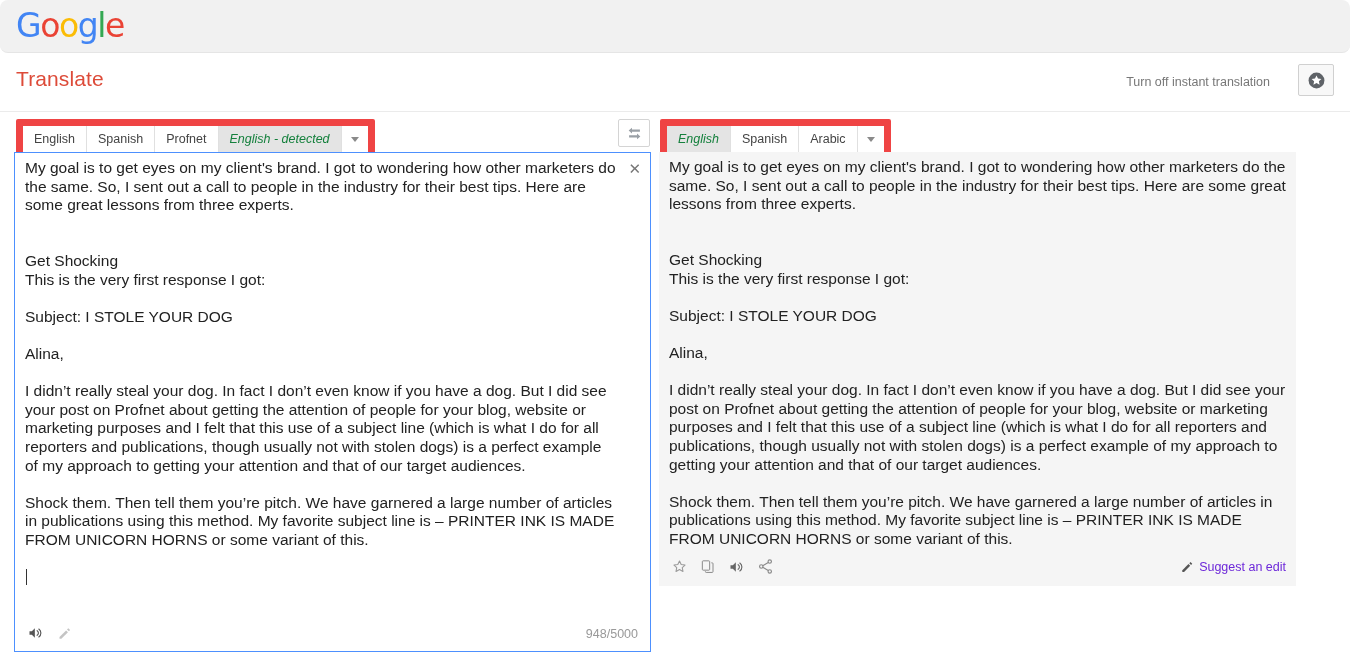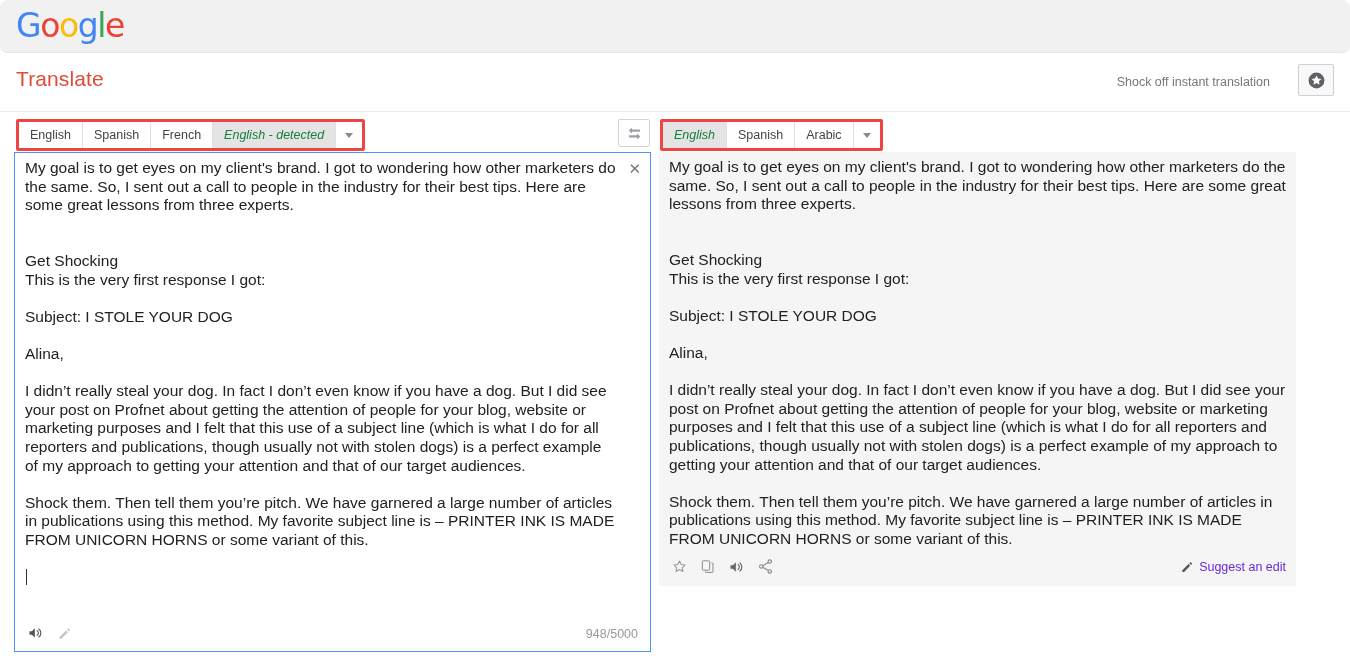--- a/index.html
+++ b/index.html
@@ -79,21 +79,21 @@
   
   .langbar {
     position: relative;
     height: 40px;
     background: #fff;
   }
   .btngroup {
     position: absolute;
     top: 7px;
     display: flex;
-    border: 3px solid #ef4444;
+    border: 7px solid #ef4444;
     border-radius: 2px;
     overflow: hidden;
     background: #fff;
     height: 26px;
   }
   .btngroup.left { left: 16px; }
   .btngroup.right { left: 660px; }
   .lang-tab {
     padding: 0 11px;
     height: 26px;
@@ -266,35 +266,35 @@
 <body>
 
 <div class="gbar">
   <div class="glogo">
     <span class="gb">G</span><span class="gr">o</span><span class="gy">o</span><span class="gb">g</span><span class="gg">l</span><span class="gr">e</span>
   </div>
 </div>
 
 <div class="titlebar">
   <div class="app-title">Translate</div>
-  <div class="instant-label">Shock off instant translation</div>
+  <div class="instant-label">Turn off instant translation</div>
   <div class="star-btn">
     <svg width="19" height="19" viewBox="0 0 24 24">
       <circle cx="12" cy="12" r="10" fill="#5f6368"></circle>
       <path d="M12 5.6l1.9 4.0 4.3.5-3.2 2.9.9 4.3L12 15.1l-3.9 2.2.9-4.3-3.2-2.9 4.3-.5z" fill="#ffffff"></path>
     </svg>
   </div>
 </div>
 
 <div class="langbar">
 
   <div class="btngroup left">
     <div class="lang-tab">English</div>
     <div class="lang-tab">Spanish</div>
-    <div class="lang-tab">French</div>
+    <div class="lang-tab">Profnet</div>
     <div class="lang-tab active">English - detected</div>
     <div class="caret-tab">
       <span class="caret"></span>
     </div>
   </div>
 
   <div class="swap-btn">
     <svg width="17" height="15" viewBox="0 0 20 18">
       <path d="M7 2L3 5.5 7 9V6.8h9.5V4.2H7z" fill="#9aa0a6"></path>
       <path d="M13 9v2.2H3.5v2.6H13V16l4-3.5z" fill="#9aa0a6"></path>

